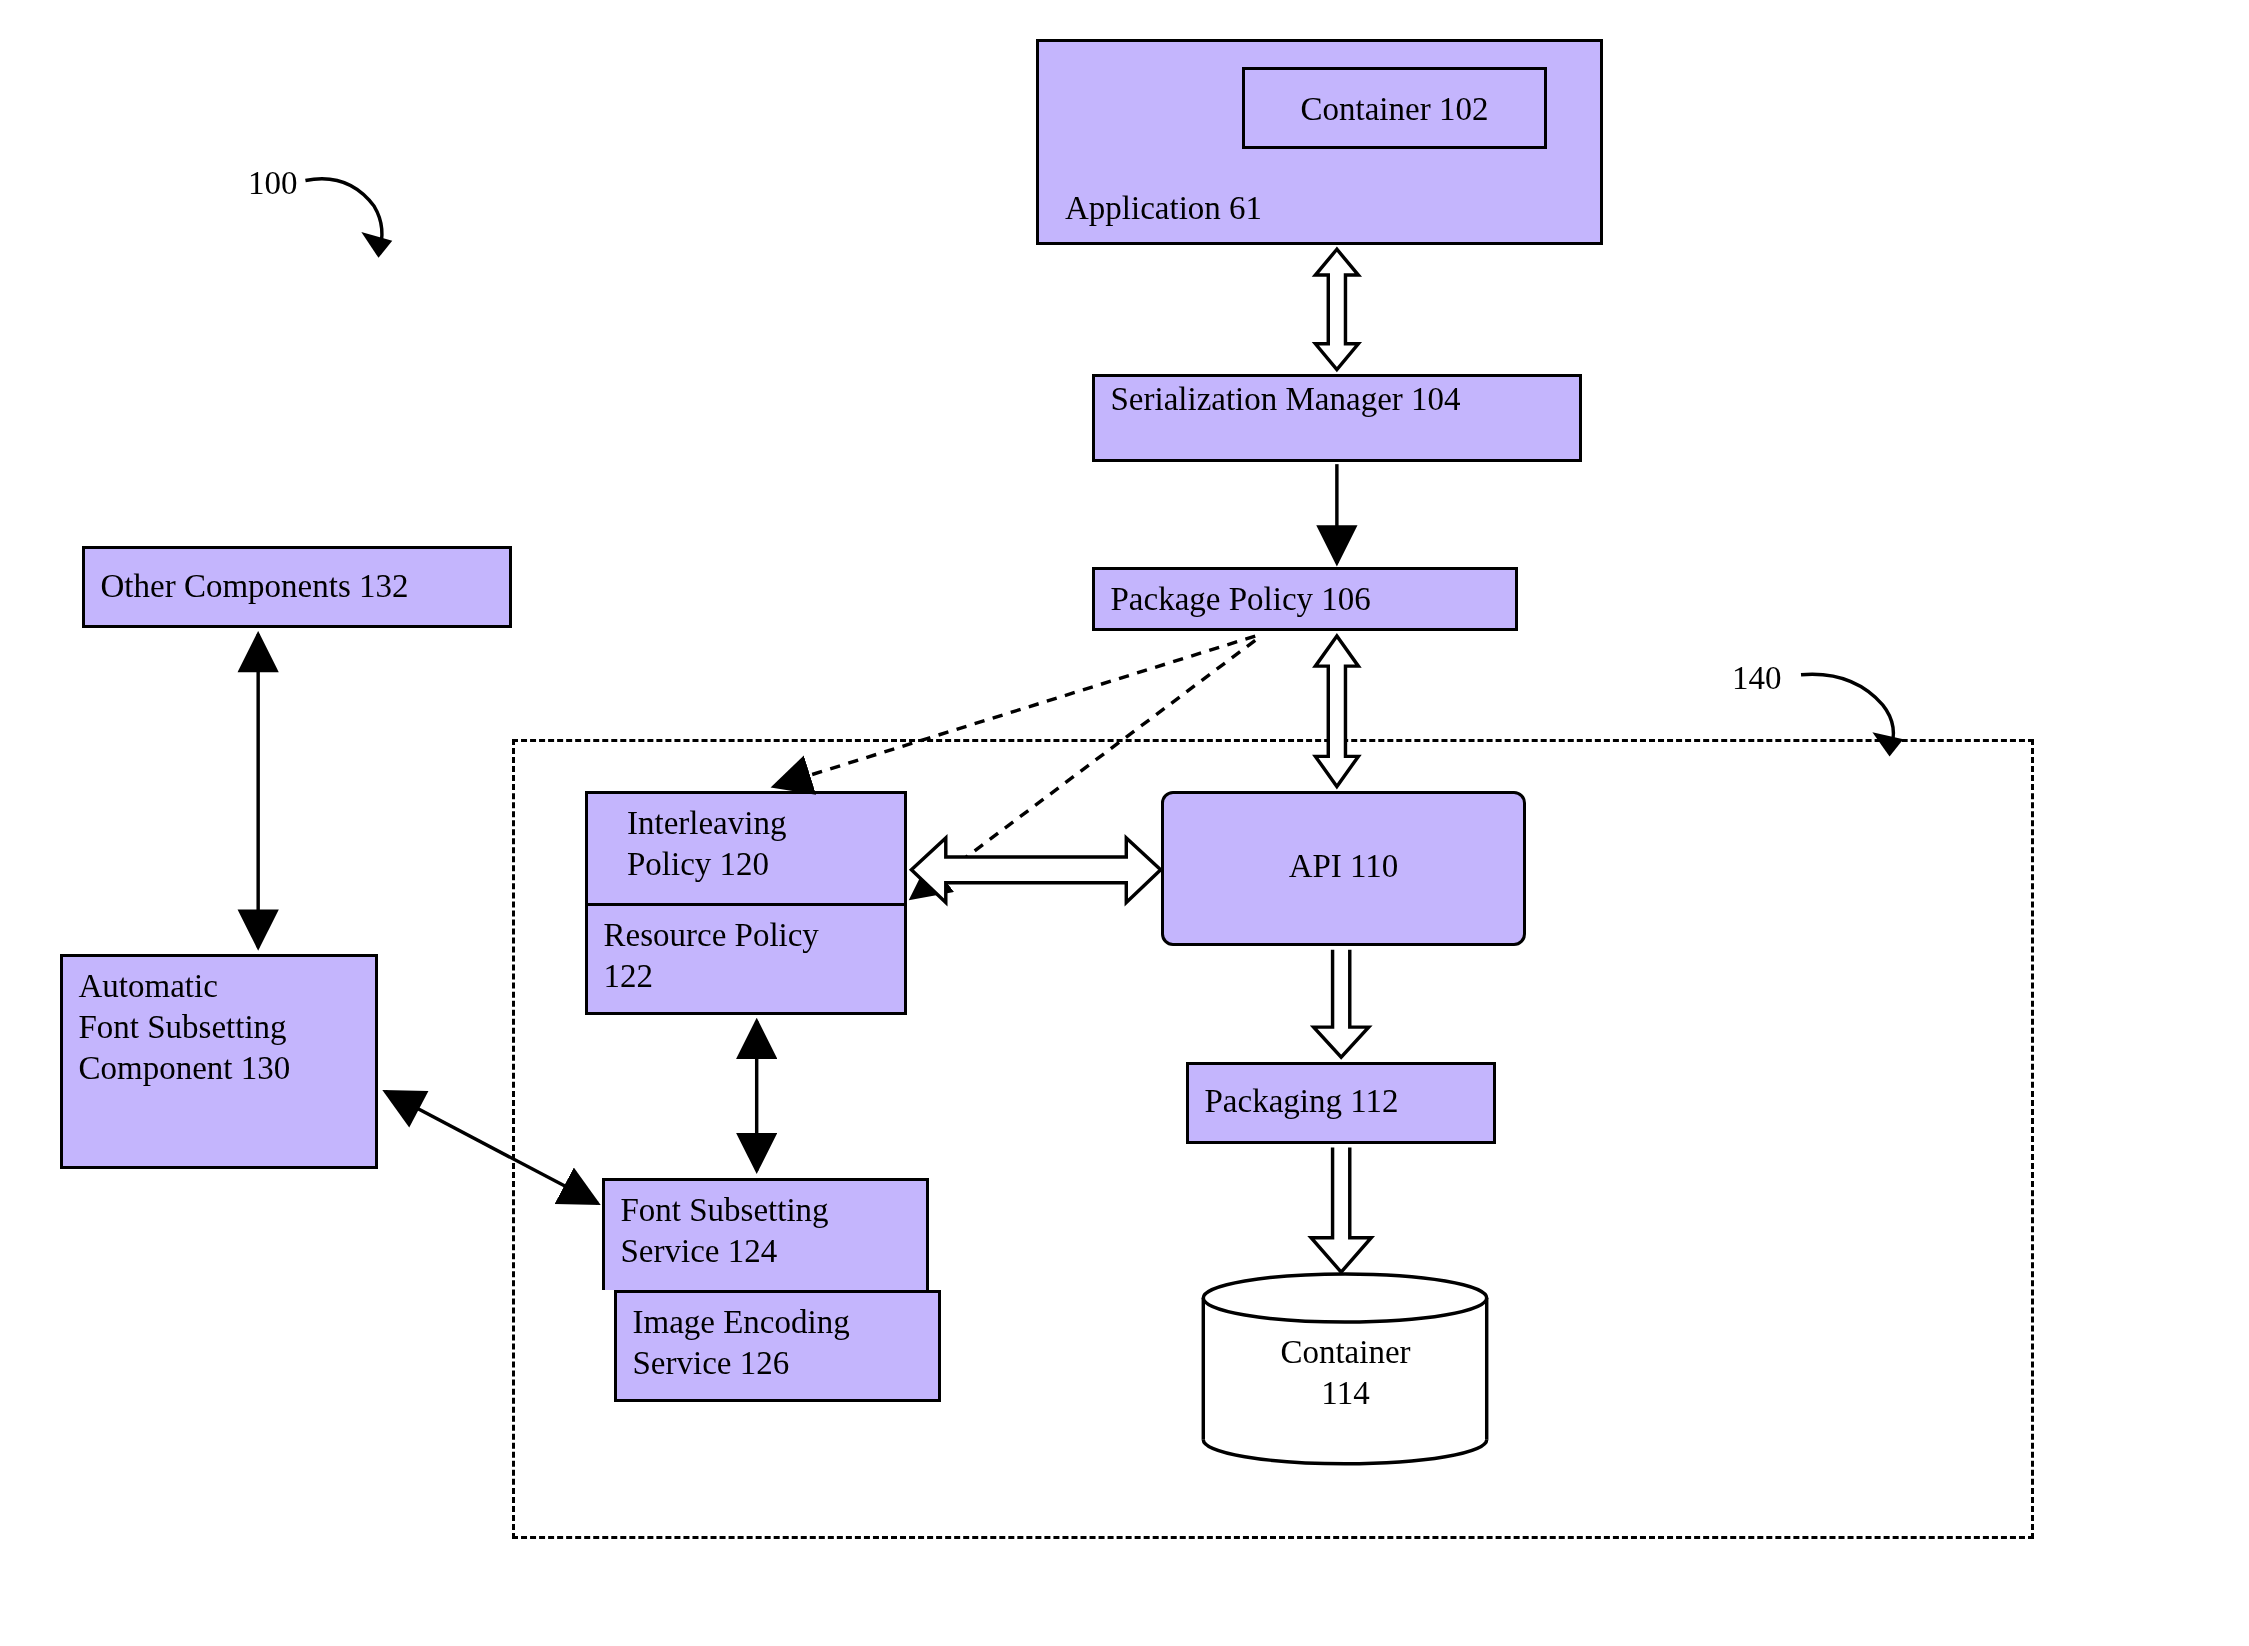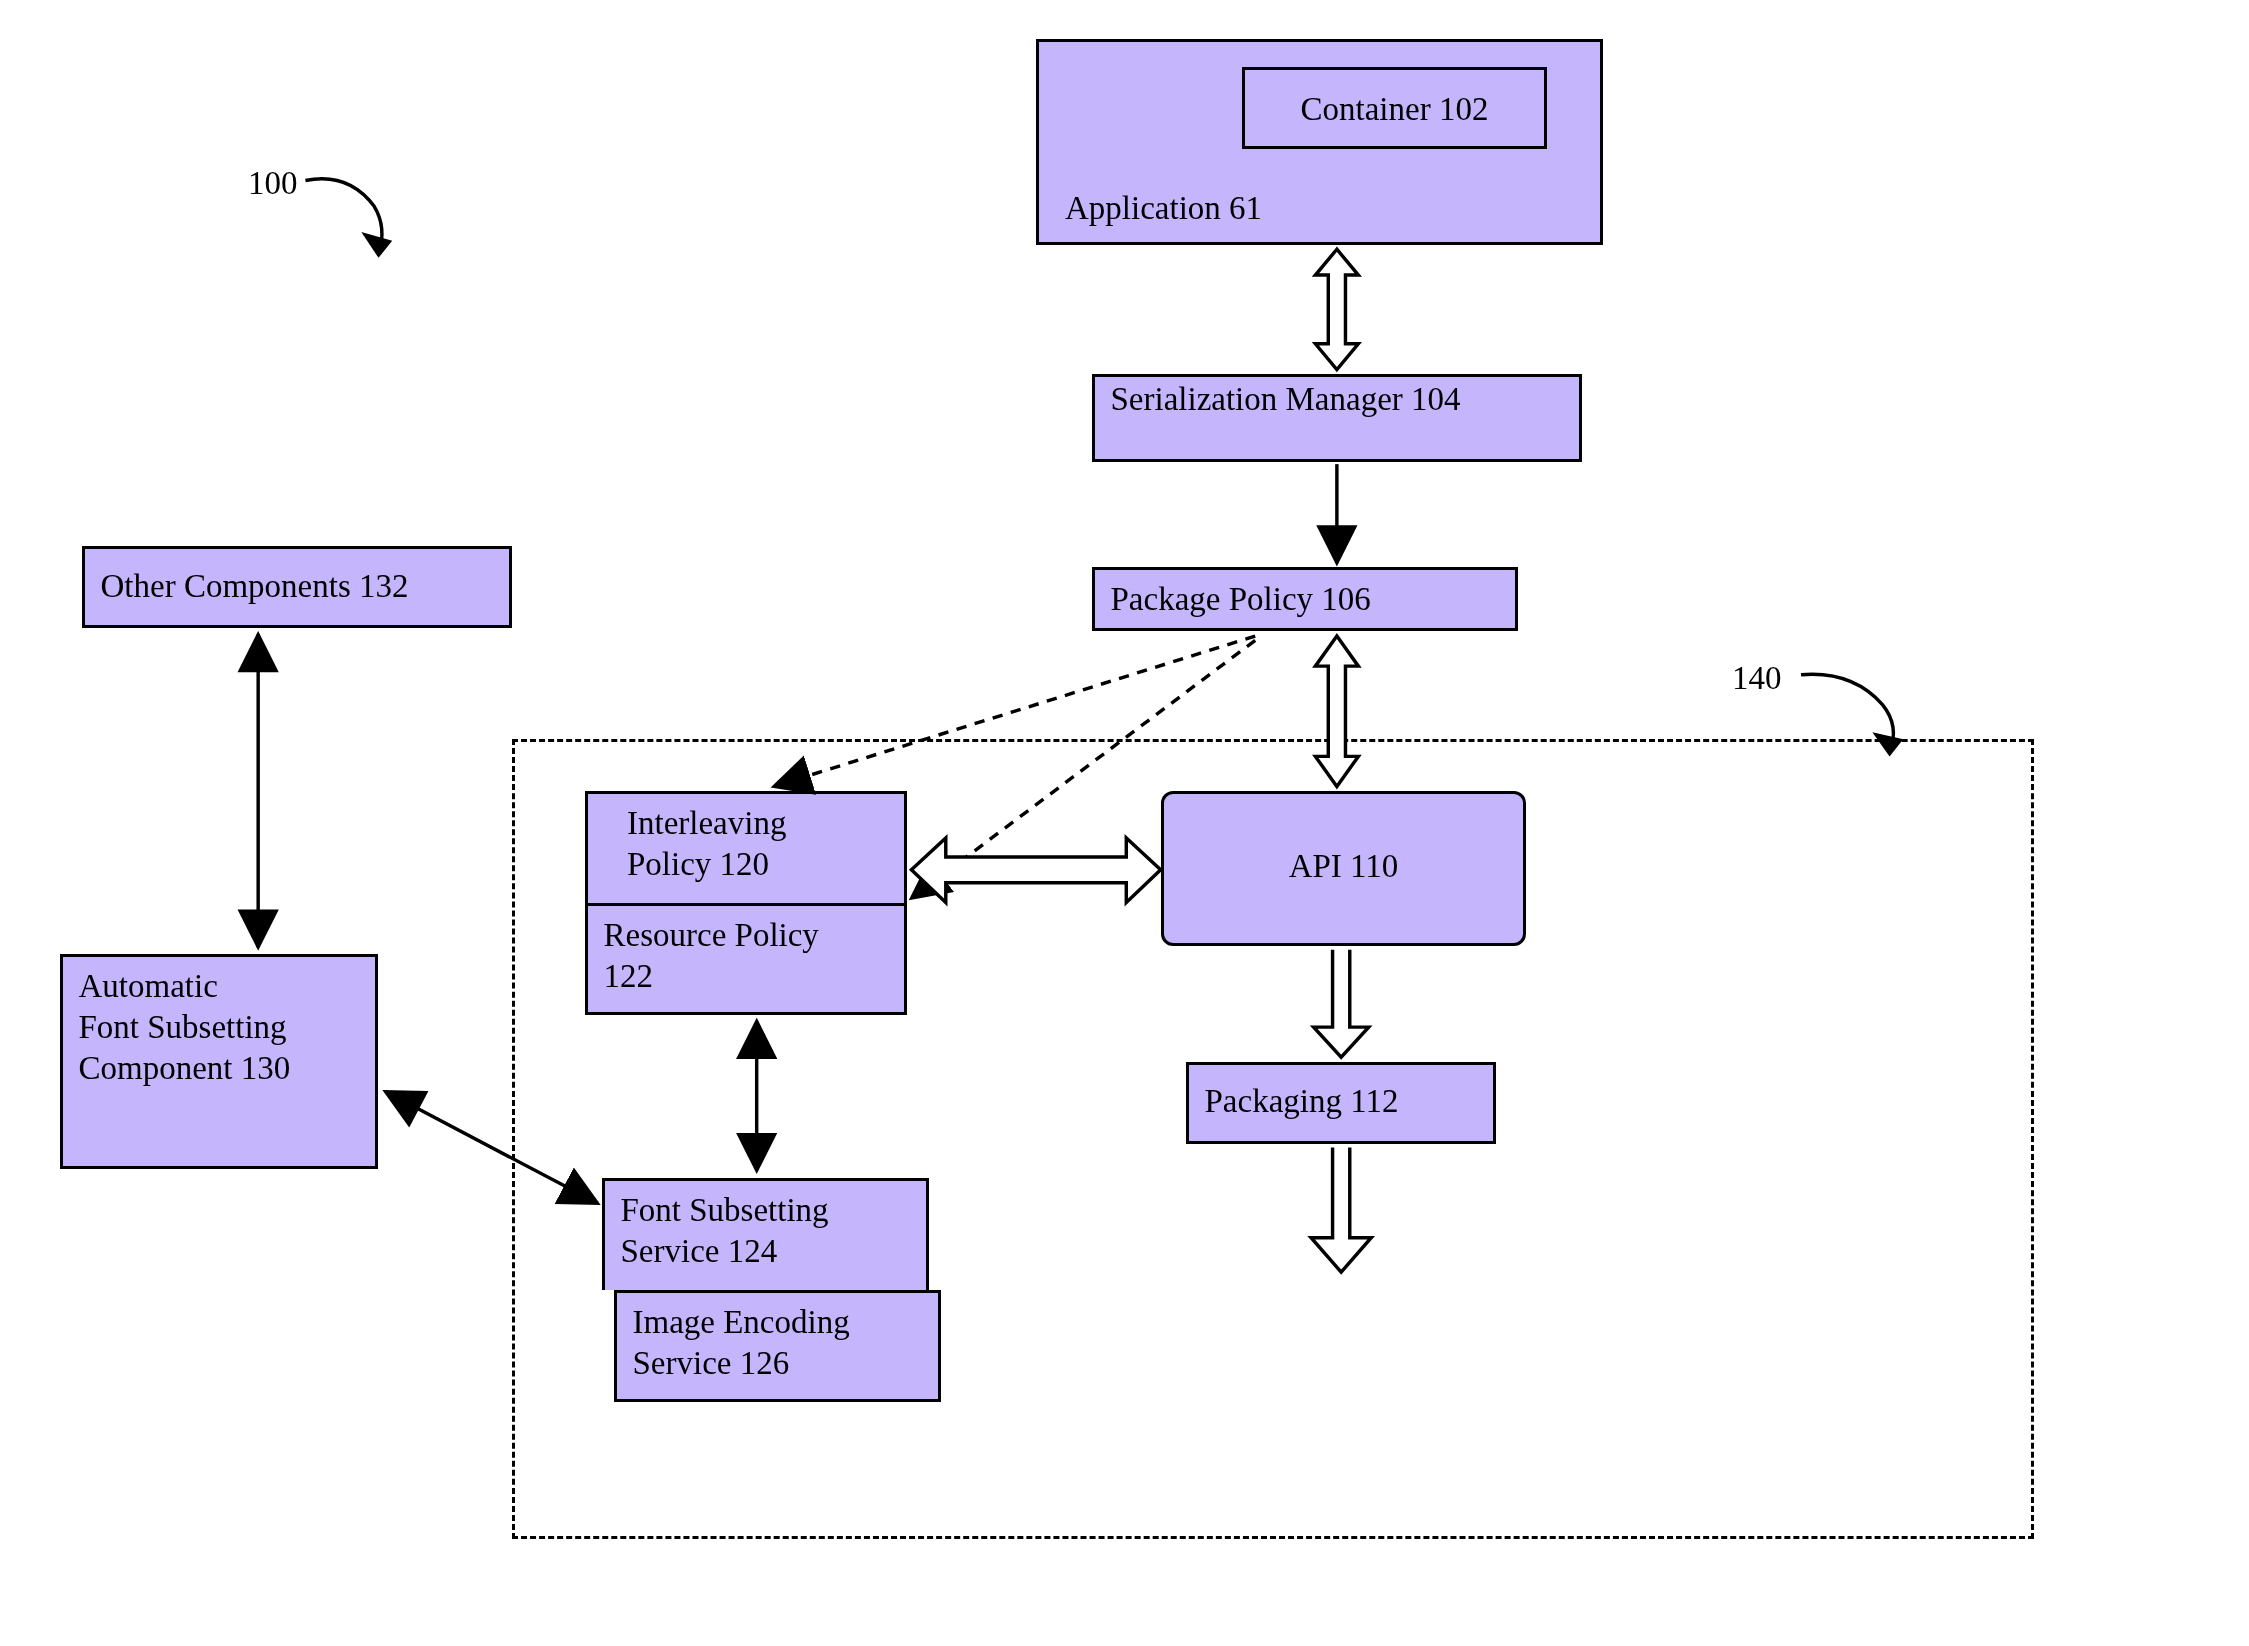--- a/index.html
+++ b/index.html
@@ -111,20 +111,32 @@
   </div>
 
   <div class="box" style="left:1161px; top:791px; width:365px; height:155px; text-align:center; padding-top:52px;border-radius:12px;">
     <span>API 110</span>
   </div>
 
   <div class="box" style="left:1186px; top:1062px; width:310px; height:82px; padding-top:15.5px;">
     <span>Packaging 112</span>
   </div>
 
+  <div class="nobox" style="left:1199px; top:1272px; width:292px; height:198px;">
+    <svg width="292" height="198" viewBox="0 0 340 230">
+      <ellipse cx="170" cy="30" rx="165" ry="28" fill="#fff" stroke="#000" stroke-width="4"></ellipse>
+      <path d="M 5 30 L 5 195" stroke="#000" stroke-width="4" fill="none"></path>
+      <path d="M 335 30 L 335 195" stroke="#000" stroke-width="4" fill="none"></path>
+      <path d="M 5 195 A 165 28 0 0 0 335 195" stroke="#000" stroke-width="4" fill="none"></path>
+    </svg>
+    <div class="nobox" style="left:69px; top:60px; text-align:center; width:155px;">
+      <div>Container</div>
+      <div>114</div>
+    </div>
+  </div>
 
   <svg class="overlay" viewBox="0 0 2617 1915" width="2250" height="1646">
     <defs>
       <marker id="ah" markerWidth="14" markerHeight="14" refX="11" refY="6" orient="auto">
         <path d="M0,0 L12,6 L0,12 Z" fill="#000"></path>
       </marker>
       <marker id="ah2" markerWidth="14" markerHeight="14" refX="1" refY="6" orient="auto">
         <path d="M12,0 L0,6 L12,12 Z" fill="#000"></path>
       </marker>
     </defs>

